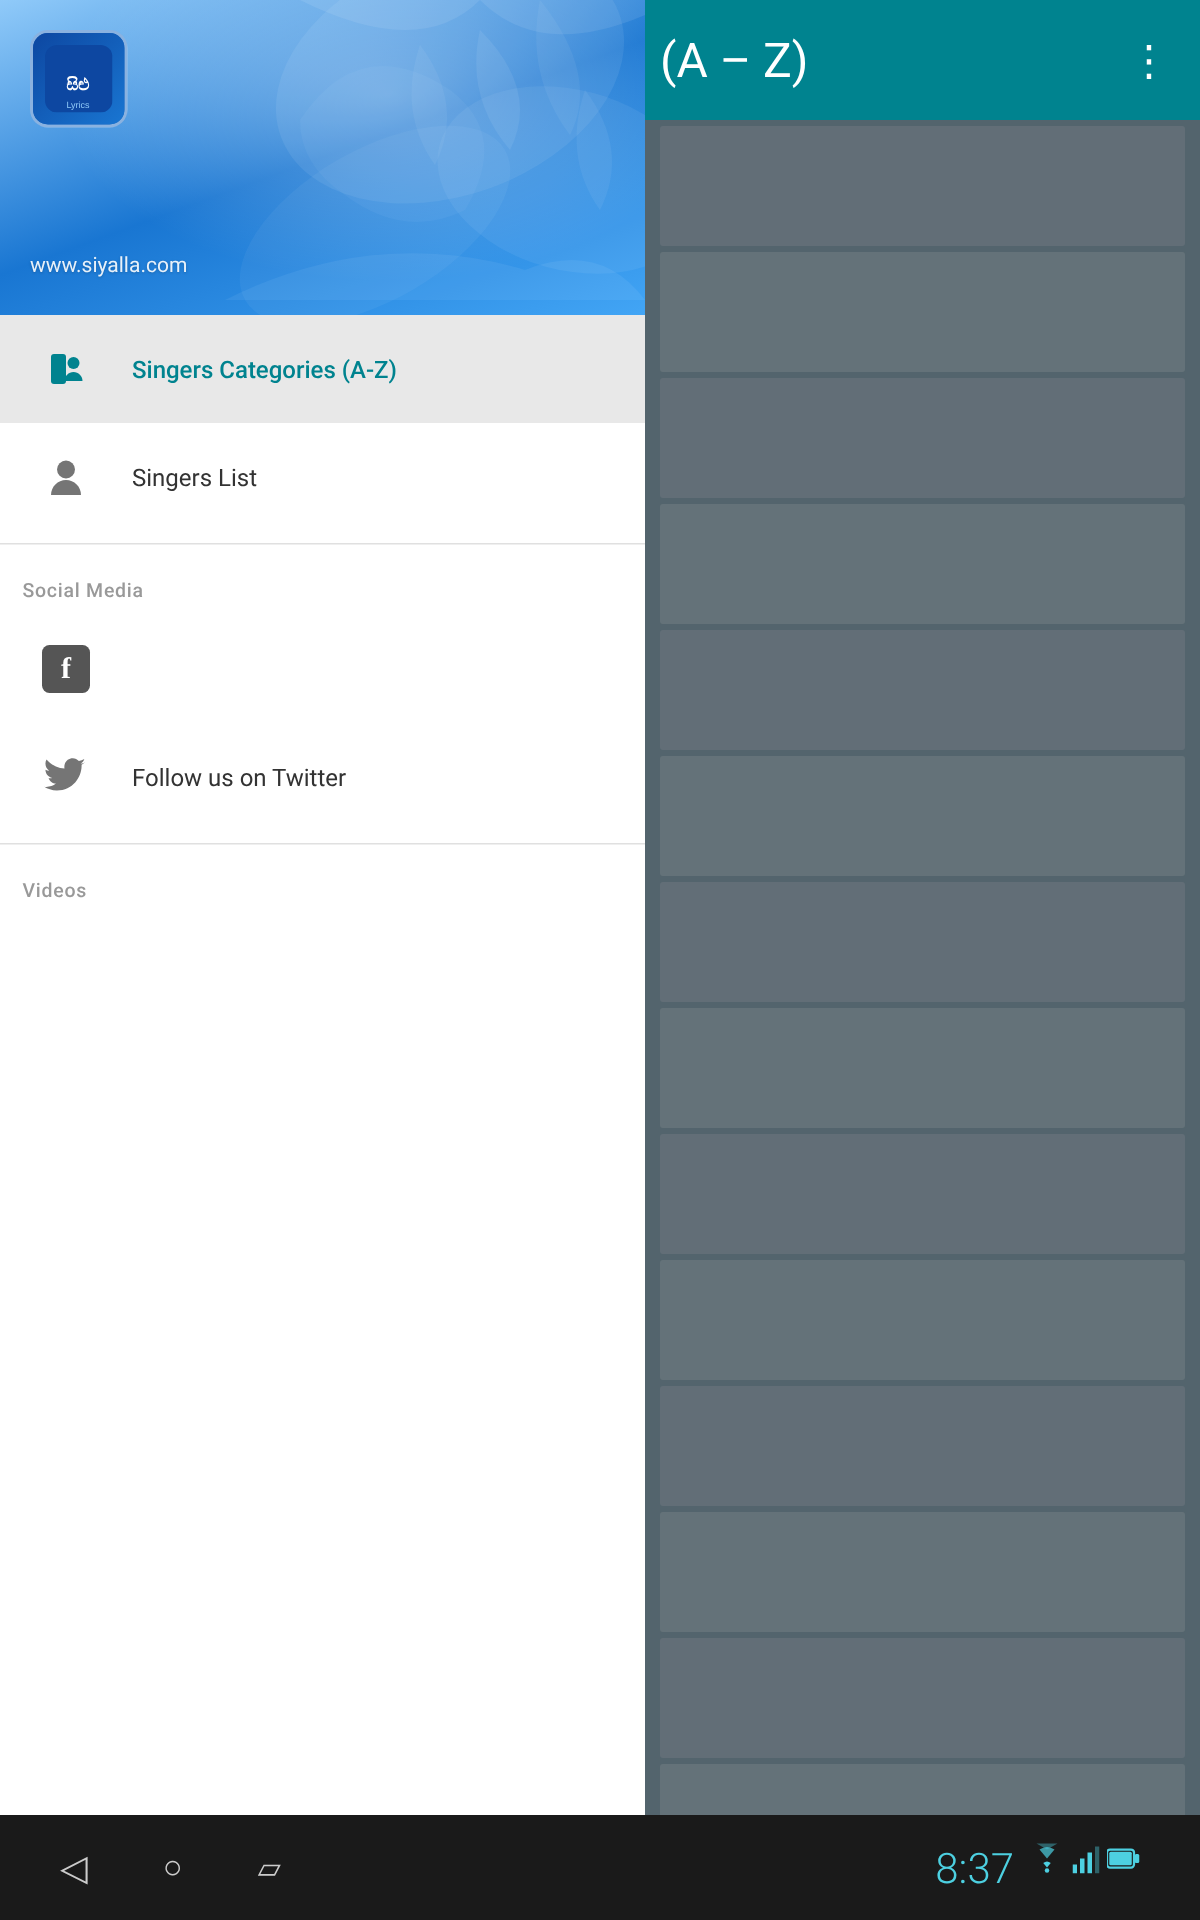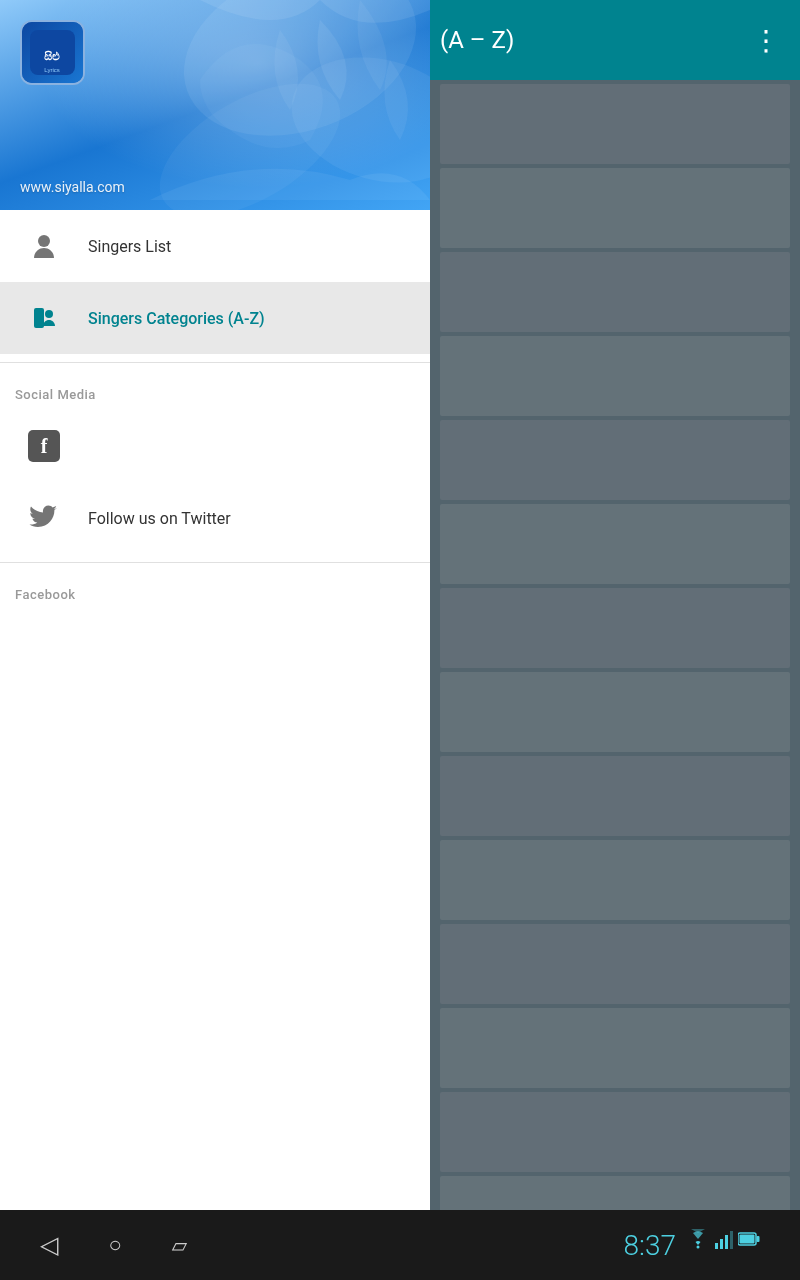--- a/index.html
+++ b/index.html
@@ -62,21 +62,21 @@
       display: flex;
       align-items: center;
       justify-content: flex-end;
       padding: 0 20px;
       z-index: 50;
     }
     .top-bar-title {
       position: absolute;
       left: 440px;
       color: white;
-      font-size: 24px;
+      font-size: 32px;
       font-weight: 400;
     }
     .overflow-menu {
       color: white;
       font-size: 28px;
       cursor: pointer;
     }
 
     
     .main-content {
@@ -175,21 +175,21 @@
       position: absolute;
       bottom: 35px;
       left: 20px;
       color: white;
       font-size: 20px;
       font-weight: 700;
       text-shadow: 0 1px 2px rgba(0,0,0,0.3);
     }
     .drawer-app-url {
       position: absolute;
-      bottom: 15px;
+      bottom: 25px;
       left: 20px;
       color: rgba(255,255,255,0.9);
       font-size: 14px;
       text-shadow: 0 1px 2px rgba(0,0,0,0.2);
     }
 
     
     .drawer-items {
       flex: 1;
       overflow-y: auto;
@@ -313,42 +313,42 @@
           <text x="22" y="30" text-anchor="middle" fill="white" font-size="11" font-family="Arial" font-weight="bold">සිළු</text>
           <text x="22" y="42" text-anchor="middle" fill="#90caf9" font-size="6" font-family="Arial">Lyrics</text>
         </svg>
       </div>
     </div>
 
     <div class="drawer-app-url">www.siyalla.com</div>
   </div>
 
   <div class="drawer-items">
-
-    <div class="drawer-item">
-      <div class="drawer-item-icon">
-        <svg width="28" height="28" viewBox="0 0 28 28" fill="#757575" xmlns="http://www.w3.org/2000/svg">
-          <circle cx="14" cy="9" r="6"></circle>
-          <path d="M4 26c0-5.523 4.477-10 10-10s10 4.477 10 10H4z"></path>
-        </svg>
-      </div>
-      <span class="drawer-item-label">Singers List</span>
-    </div>
 
     <div class="drawer-item active">
       <div class="drawer-item-icon">
         <svg width="28" height="28" viewBox="0 0 28 28" fill="#00838f" xmlns="http://www.w3.org/2000/svg">
           <rect x="4" y="4" width="10" height="20" rx="2"></rect>
           <circle cx="19" cy="10" r="4"></circle>
           <path d="M13 22c0-3.314 2.686-6 6-6s6 2.686 6 6h-12z"></path>
         </svg>
       </div>
       <span class="drawer-item-label">Singers Categories (A-Z)</span>
     </div>
 
+    <div class="drawer-item">
+      <div class="drawer-item-icon">
+        <svg width="28" height="28" viewBox="0 0 28 28" fill="#757575" xmlns="http://www.w3.org/2000/svg">
+          <circle cx="14" cy="9" r="6"></circle>
+          <path d="M4 26c0-5.523 4.477-10 10-10s10 4.477 10 10H4z"></path>
+        </svg>
+      </div>
+      <span class="drawer-item-label">Singers List</span>
+    </div>
+
 
     <div class="drawer-divider"></div>
 
     <div class="drawer-section-header">Social Media</div>
 
 
     <div class="drawer-item">
       <div class="drawer-item-icon">
         <div style="width:32px;height:32px;background:#555;border-radius:5px;display:flex;align-items:center;justify-content:center;">
           <span style="color:white;font-size:20px;font-weight:900;font-family:serif;line-height:1;">f</span>
@@ -360,21 +360,21 @@
       <div class="drawer-item-icon">
         <svg width="30" height="26" viewBox="0 0 30 26" fill="#757575" xmlns="http://www.w3.org/2000/svg">
           <path d="M28 3.2c-1 .5-2.1.8-3.3.9 1.2-.7 2.1-1.8 2.5-3.1-1.1.7-2.3 1.1-3.6 1.4C22.5 1.2 21.1.5 19.5.5c-3.1 0-5.6 2.5-5.6 5.6 0 .4 0 .9.1 1.3C9.2 7.1 4.9 4.9 2 1.4c-.5.8-.7 1.8-.7 2.8 0 1.9 1 3.6 2.5 4.6-.9 0-1.8-.3-2.5-.7v.1c0 2.7 1.9 4.9 4.5 5.4-.5.1-.9.2-1.4.2-.3 0-.7 0-1-.1.7 2.1 2.6 3.7 4.9 3.7-1.8 1.4-4 2.2-6.5 2.2-.4 0-.8 0-1.3-.1C2.6 20.8 5.6 22 8.9 22c10.7 0 16.5-8.9 16.5-16.5v-.7C26.5 4.1 27.4 3.5 28 3.2z"></path>
         </svg>
       </div>
       <span class="drawer-item-label">Follow us on Twitter</span>
     </div>
 
     <div class="drawer-divider"></div>
 
-    <div class="drawer-section-header">Facebook</div>
+    <div class="drawer-section-header">Videos</div>
 
 
   </div>
 </div>
 
 <div class="status-bar">
   <div class="nav-icons">
     <span class="nav-icon" style="font-size:24px;">◁</span>
     <span class="nav-icon" style="font-size:22px;">○</span>
     <span class="nav-icon" style="font-size:20px;">▱</span>

